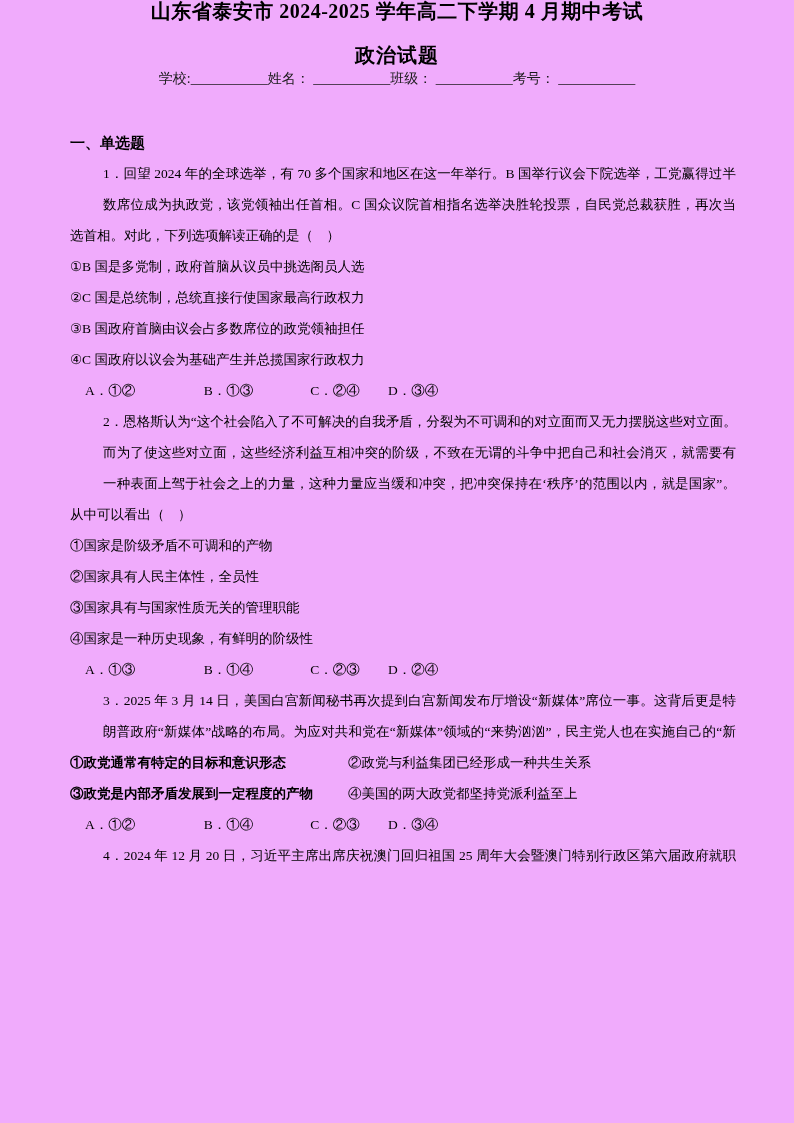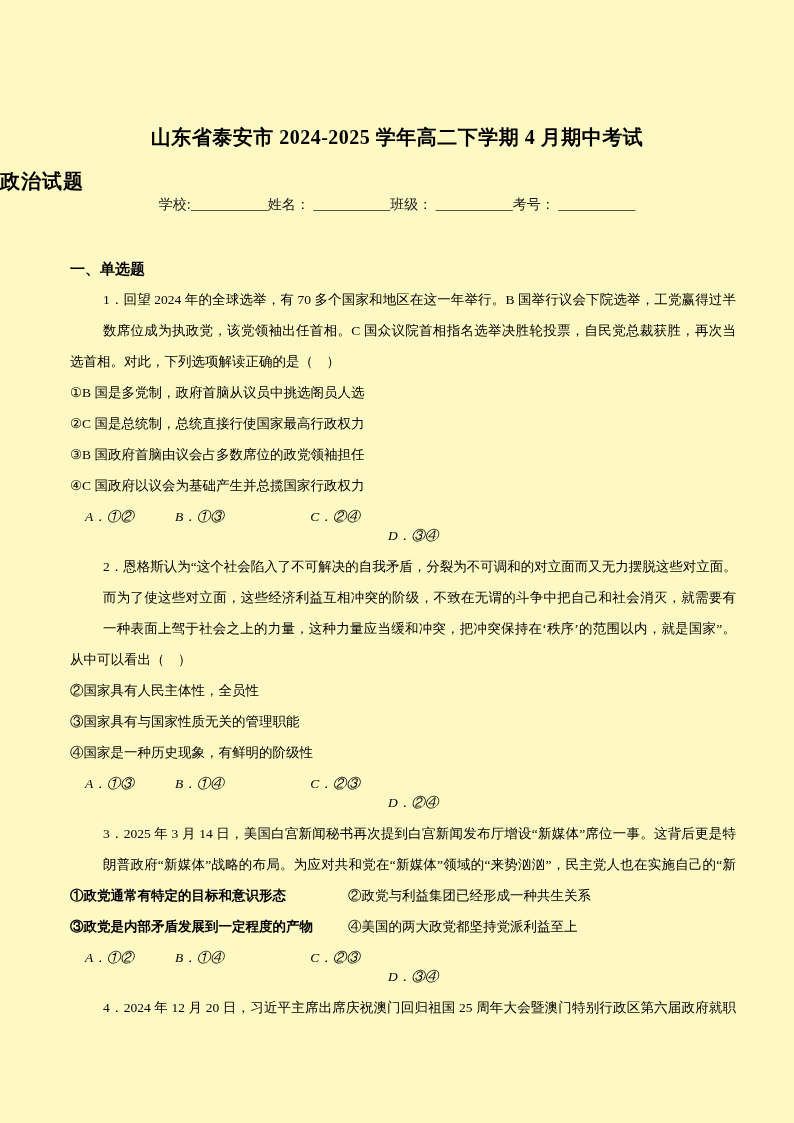--- a/index.html
+++ b/index.html
@@ -4,39 +4,38 @@
 <style>
   html, body {
     margin: 0;
     padding: 0;
     background: #ffffff;
   }
   .page {
     position: relative;
     width: 794px;
     height: 1123px;
-    background: #fef9c3;
+    background: #f0abfc;
     color: #000000;
     font-family: "Liberation Serif", "DejaVu Serif", serif;
     box-sizing: border-box;
-    padding-top: 126px;
     overflow: hidden;
   }
   .doc-title {
     font-size: 20px;
     line-height: 22px;
     font-weight: bold;
     text-align: center;
     letter-spacing: 0.5px;
   }
   .doc-subtitle {
     font-size: 20px;
     line-height: 22px;
     font-weight: bold;
-    text-align: left;
+    text-align: center;
     margin-top: 22px;
     letter-spacing: 1px;
   }
   .info-line {
     font-size: 14px;
     line-height: 18px;
     text-align: center;
     margin-top: 4px;
     color: #1a1a1a;
   }
@@ -56,26 +55,25 @@
   }
   
   .fill {
     text-align: justify;
     text-align-last: justify;
     margin-left: 33px;
   }
   .answer-row {
     display: flex;
     padding-left: 15px;
-    font-style: italic;
   }
   .answer-row .ans-a { width: 90px; }
-  .answer-row .ans-b { width: 107px; }
+  .answer-row .ans-b { width: 107px; text-align: center; }
   .answer-row .ans-c { width: 106px; text-align: center; }
-  .answer-row .ans-d { flex: 1; margin-top: 19px; }
+  .answer-row .ans-d { flex: 1; }
   .cols { display: flex; }
   .cols .col1 { width: 278px; flex-shrink: 0; font-weight: bold; }
 </style>
 </head>
 <body>
 
 <div class="page">
 
   <div class="doc-title">山东省泰安市 2024-2025 学年高二下学期 4 月期中考试</div>
   <div class="doc-subtitle">政治试题</div>
@@ -99,20 +97,21 @@
         <span class="ans-c">C．②④</span>
         <span class="ans-d">D．③④</span>
       </div>
     </section>
 
     <section>
       <div class="line fill">2．恩格斯认为“这个社会陷入了不可解决的自我矛盾，分裂为不可调和的对立面而又无力摆脱这些对立面。</div>
       <div class="line fill">而为了使这些对立面，这些经济利益互相冲突的阶级，不致在无谓的斗争中把自己和社会消灭，就需要有</div>
       <div class="line fill">一种表面上驾于社会之上的力量，这种力量应当缓和冲突，把冲突保持在‘秩序’的范围以内，就是国家”。</div>
       <div class="line">从中可以看出（　）</div>
+      <div class="line">①国家是阶级矛盾不可调和的产物</div>
       <div class="line">②国家具有人民主体性，全员性</div>
       <div class="line">③国家具有与国家性质无关的管理职能</div>
       <div class="line">④国家是一种历史现象，有鲜明的阶级性</div>
       <div class="line answer-row">
         <span class="ans-a">A．①③</span>
         <span class="ans-b">B．①④</span>
         <span class="ans-c">C．②③</span>
         <span class="ans-d">D．②④</span>
       </div>
     </section>

